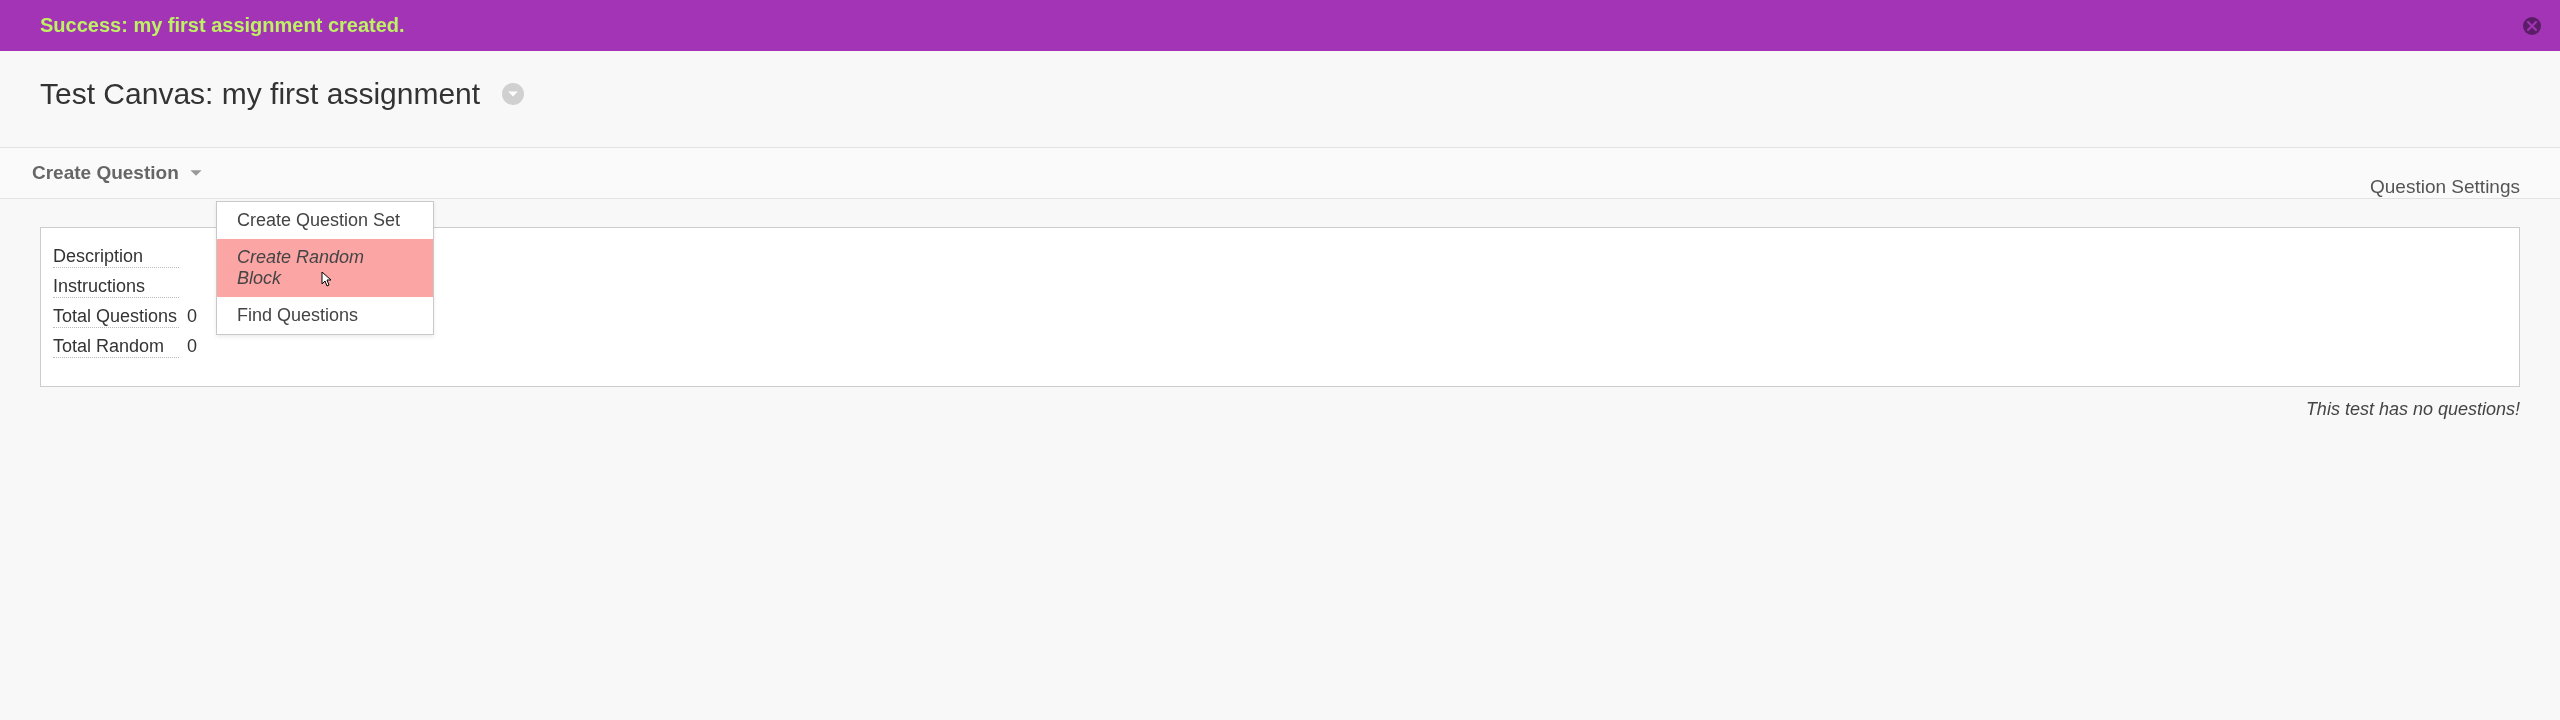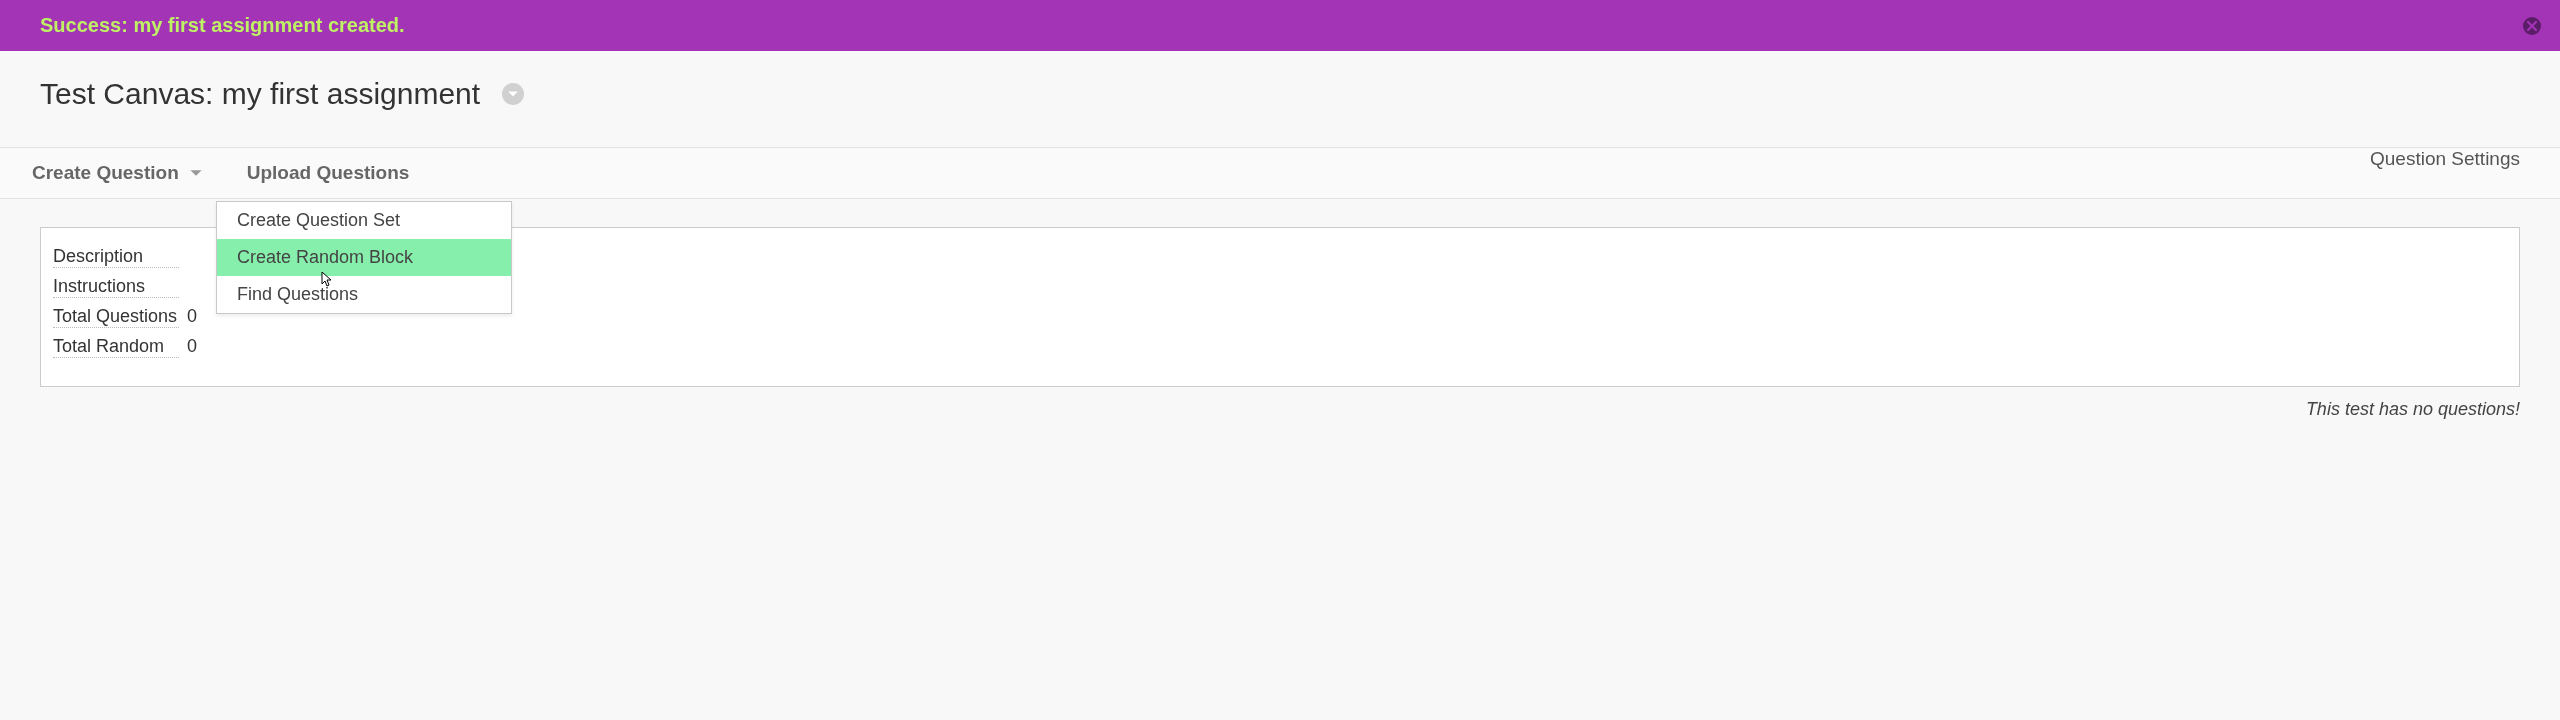--- a/index.html
+++ b/index.html
@@ -42,21 +42,21 @@
     border-radius: 50%;
     background: #d0d0d0;
     display: inline-flex;
     align-items: center;
     justify-content: center;
     cursor: pointer;
   }
   .title-chevron svg { width: 12px; height: 12px; fill: #fff; }
   .toolbar {
     display: flex;
-    align-items: flex-start;
+    align-items: flex-end;
     border-top: 1px solid #e3e3e3;
     border-bottom: 1px solid #e3e3e3;
     background: #fafafa;
     padding: 0 0 0 10px;
   }
   .toolbar-left { display: flex; align-items: stretch; }
   .toolbar-spacer { flex: 1; }
   .toolbar-right { display: flex; align-items: center; padding-right: 40px; }
   .tb-btn {
     display: flex;
@@ -80,33 +80,33 @@
     font-size: 19px;
     color: #555;
     font-weight: 400;
     cursor: pointer;
     margin-left: 40px;
   }
   .dropdown {
     position: absolute;
     top: 54px;
     left: 216px;
-    width: 296px;
+    width: 218px;
     background: #fff;
     border: 1px solid #c9c9c9;
     box-shadow: 0 2px 4px rgba(0,0,0,0.08);
     z-index: 100;
   }
   .dropdown-item {
     padding: 8px 20px;
     font-size: 18px;
     color: #444;
     cursor: pointer;
   }
-  .dropdown-item.hover { background: #86efac; }
+  .dropdown-item.hover { background: #fca5a5; font-style: italic; }
   .content {
     padding: 28px 40px;
   }
   .card {
     border: 1px solid #ccc;
     background: #fff;
     padding: 18px 12px 28px 12px;
   }
   .meta-table {
     display: grid;
@@ -159,23 +159,20 @@
 <div class="rel">
 <div class="toolbar">
   <div class="toolbar-left">
     <div class="tb-btn">
       <span>Create Question</span>
       <span class="chev">
         <svg viewBox="0 0 10 10">
               <path d="M1 3 L5 7 L9 3 Z"></path>
             </svg>
       </span>
-    </div>
-    <div class="tb-btn">
-      <span>Upload Questions</span>
     </div>
   </div>
   <div class="toolbar-spacer"></div>
   <div class="toolbar-right">
     <span class="tb-link">Question Settings</span>
   </div>
 </div>
 
 <div class="dropdown">
   <div class="dropdown-item">Create Question Set</div>

